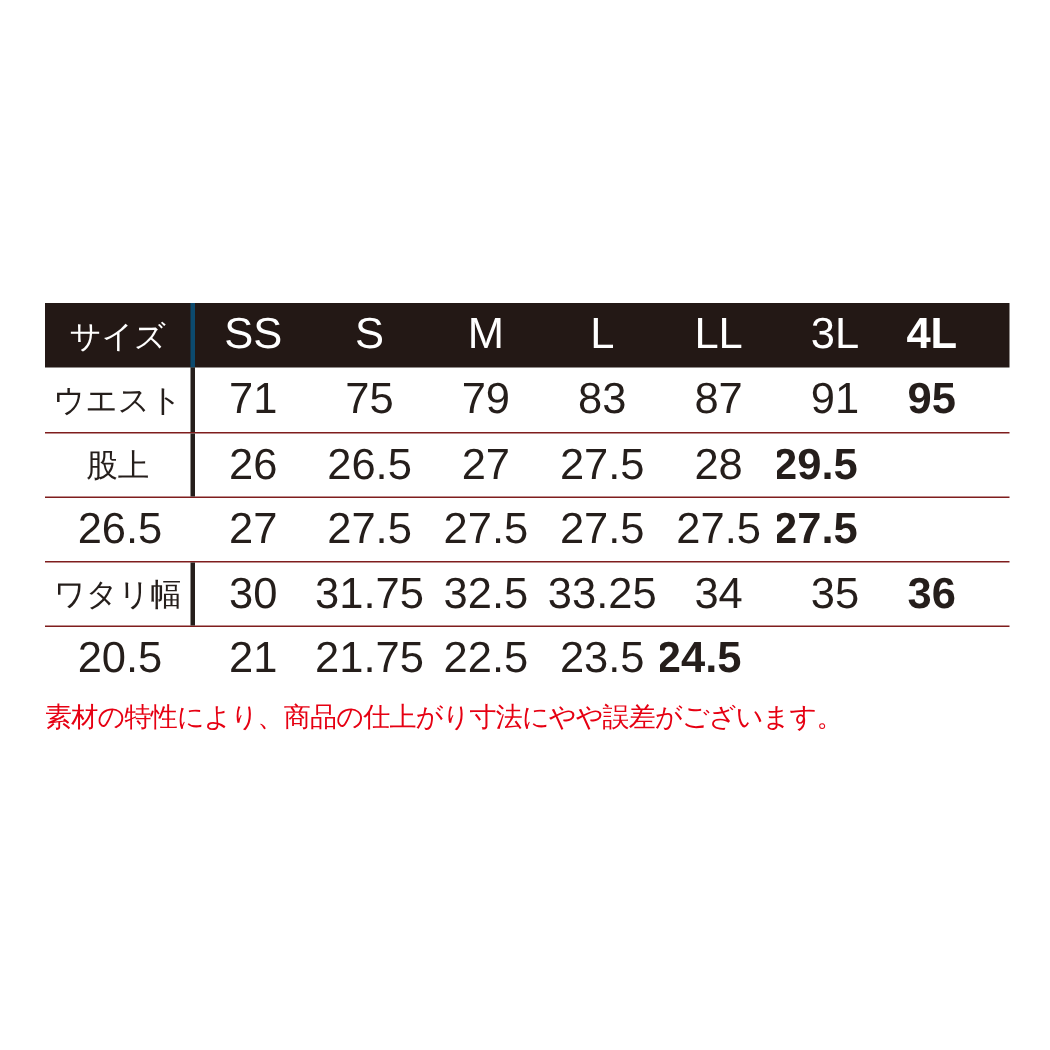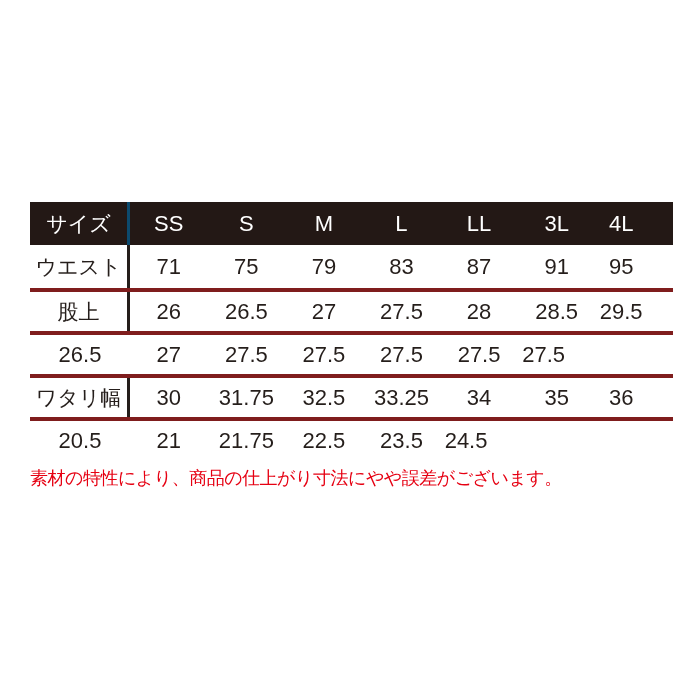--- a/index.html
+++ b/index.html
@@ -26,46 +26,47 @@
   .trow {
     display: grid;
     grid-template-columns: 100px repeat(7, 1fr);
     height: 43px;
     box-sizing: border-box;
   }
   .cell {
     display: flex;
     align-items: center;
     justify-content: center;
-    font-size: 22px;
+    font-size: 29px;
     color: #251e1b;
     box-sizing: border-box;
     overflow: hidden;
     white-space: nowrap;
   }
   .trow .cell:last-child {
     padding-right: 26px;
+    font-weight: bold;
   }
   .cell.lab {
     font-size: 21px;
   }
   .trow.header {
     background: #231815;
   }
   .trow.header .cell {
     color: #ffffff;
   }
   .trow.header .cell.lab {
     border-right: 3px solid #0c4a6e;
   }
   .trow.data .cell.lab {
     border-right: 3px solid #251e1b;
   }
   .trow.data + .trow.data {
-    border-top: 4px solid #7f1d1d;
+    border-top: 1px solid #7f1d1d;
   }
   .note {
     position: absolute;
     left: 30px;
     top: 466px;
     font-size: 18px;
     letter-spacing: -0.5px;
     color: #e60012;
     white-space: nowrap;
   }
@@ -99,21 +100,20 @@
       <div class="cell">95</div>
     </div>
 
     <div class="trow data">
       <div class="cell lab">股上</div>
       <div class="cell">26</div>
       <div class="cell">26.5</div>
       <div class="cell">27</div>
       <div class="cell">27.5</div>
       <div class="cell">28</div>
-      <div class="cell">28.5</div>
       <div class="cell">29.5</div>
     </div>
 
     <div class="trow data">
       <div class="cell">26.5</div>
       <div class="cell">27</div>
       <div class="cell">27.5</div>
       <div class="cell">27.5</div>
       <div class="cell">27.5</div>
       <div class="cell">27.5</div>

